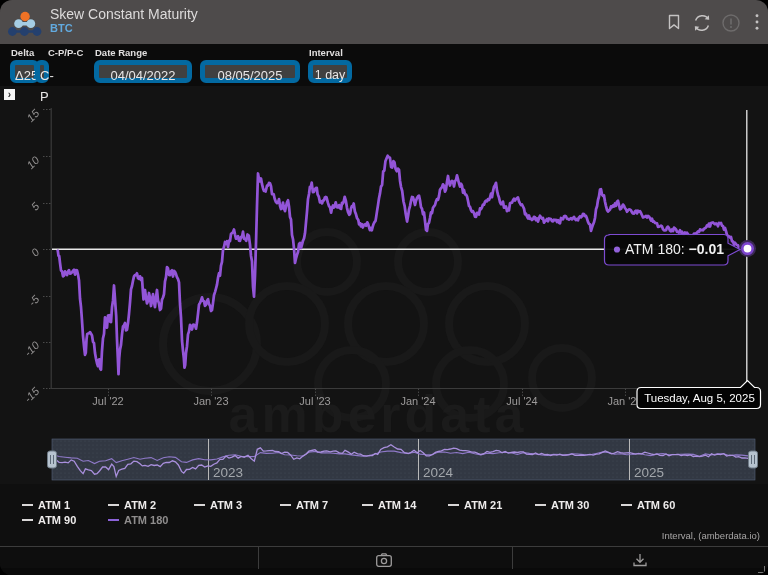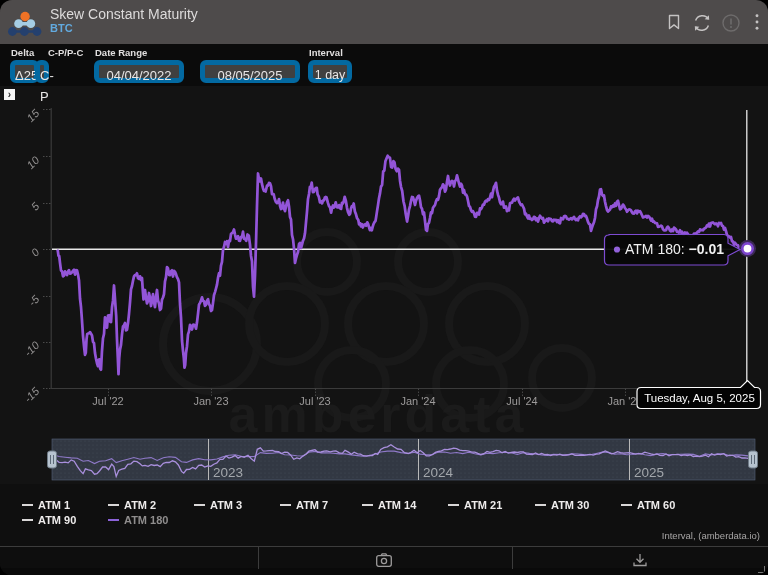--- a/index.html
+++ b/index.html
@@ -69,21 +69,21 @@
           <circle cx="5" cy="16.2" r="1.45"></circle>
       </g>
     </svg>
   </div>
 
   <div class="clabel" style="left:11px">Delta</div>
   <div class="cbtn" style="left:10px;width:29px">Δ25</div>
   <div class="clabel" style="left:48px">C-P/P-C</div>
   <div class="cbtn" style="left:35px;width:14px">C-P</div>
   <div class="clabel" style="left:95px">Date Range</div>
-  <div class="cbtn" style="left:94px;width:90px">04/04/2022</div>
+  <div class="cbtn" style="left:94px;width:98px">04/04/2022</div>
   <div class="cbtn" style="left:200px;width:100px">08/05/2025</div>
   <div class="clabel" style="left:309px">Interval</div>
   <div class="cbtn" style="left:308px;width:44px;font-size:12.5px">1 day</div>
 
   <svg id="chart" width="768" height="490" viewBox="0 0 768 490" style="position:absolute;left:0;top:0">
 
     <g fill="none" stroke="#191919" stroke-width="8">
       <circle cx="327" cy="262" r="30"></circle>
       <circle cx="428" cy="262" r="30"></circle>
 

